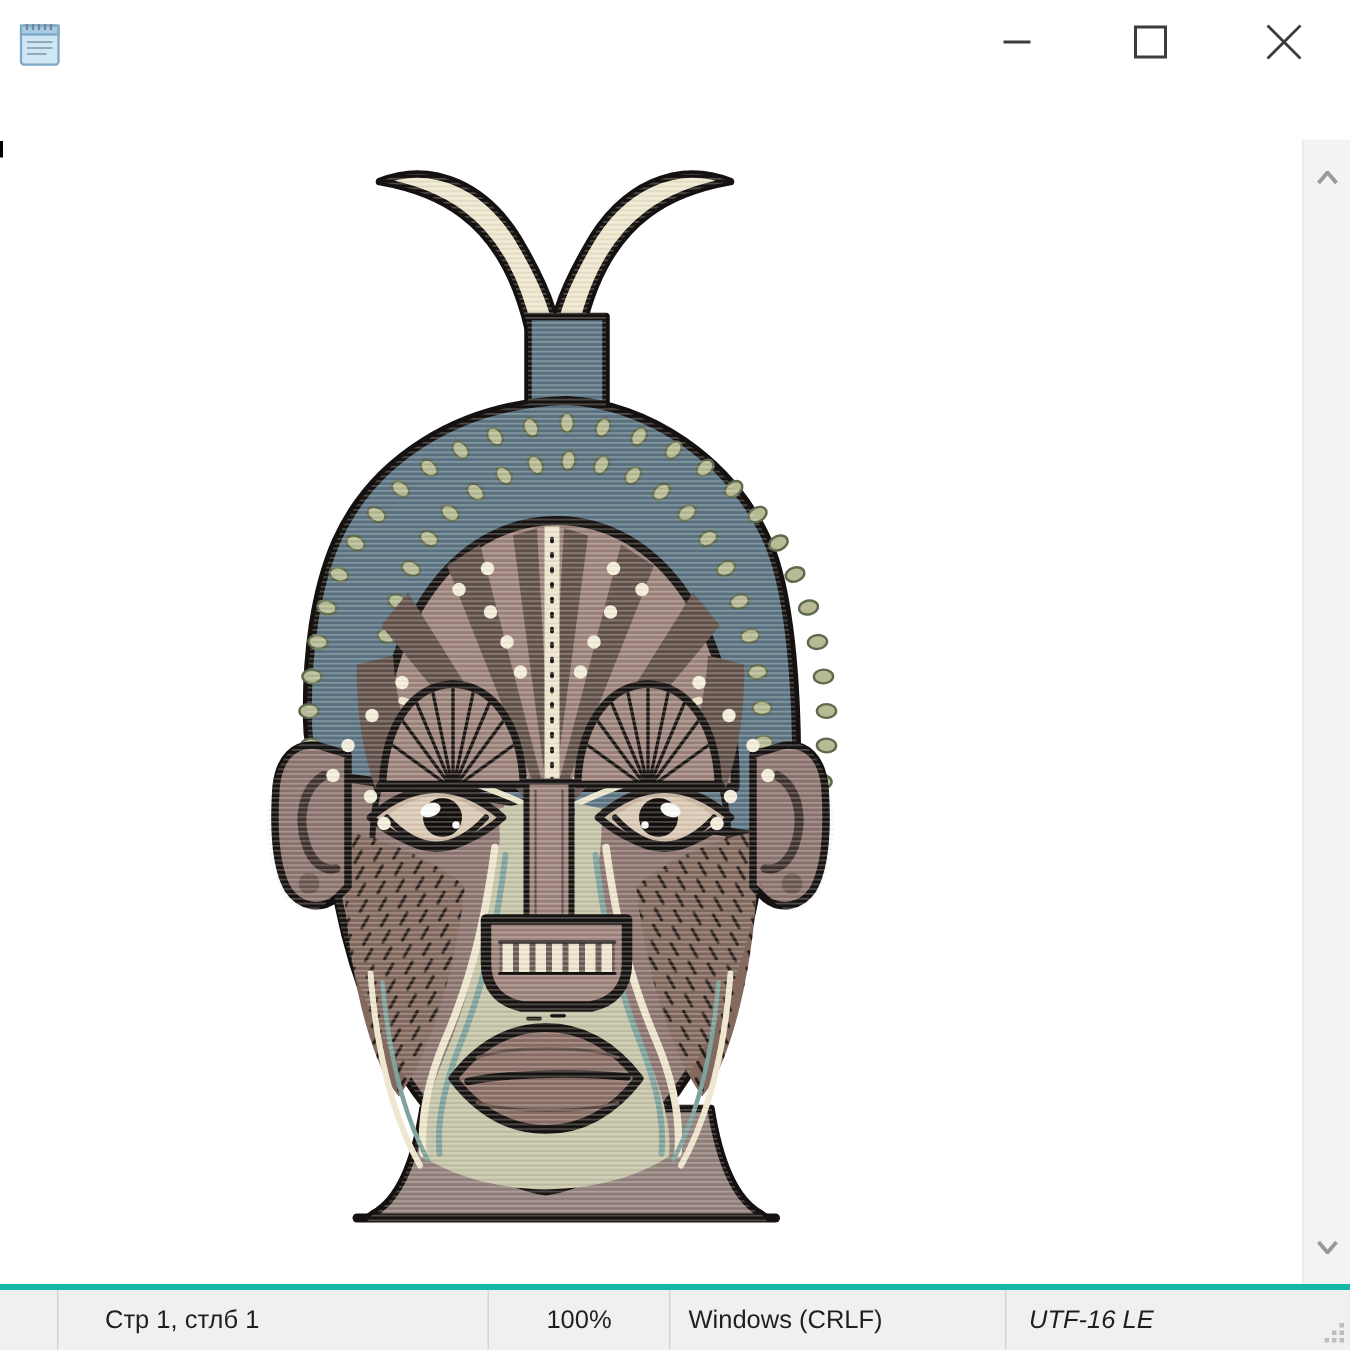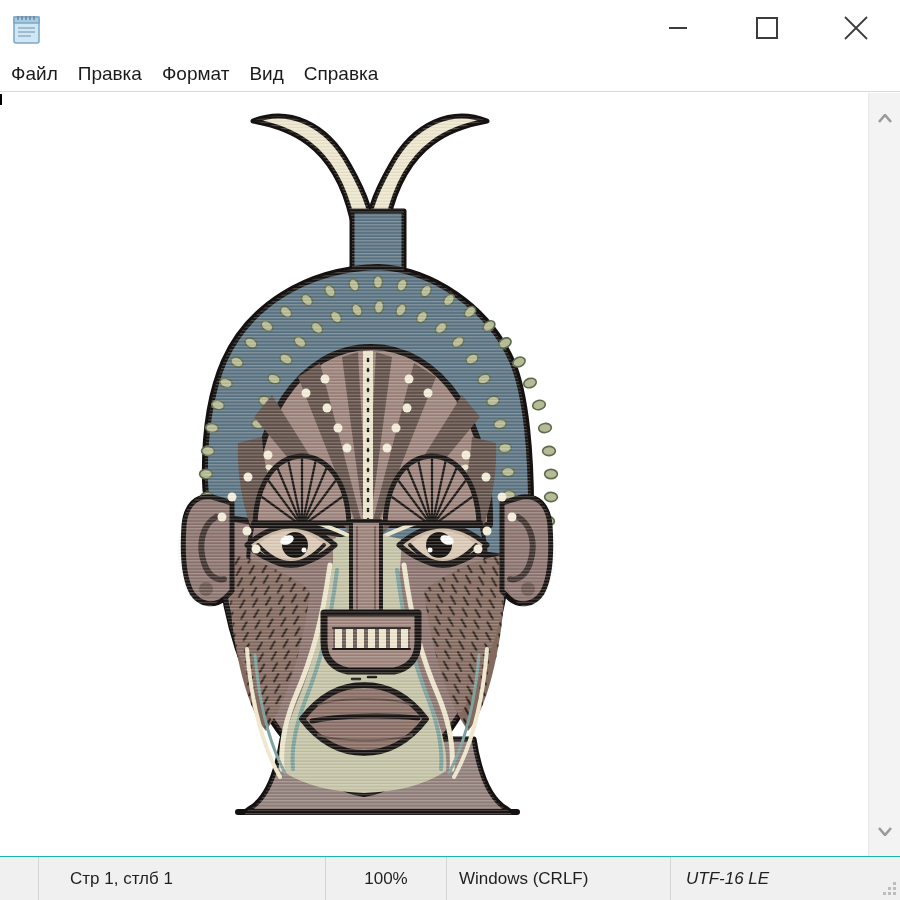--- a/index.html
+++ b/index.html
@@ -25,21 +25,21 @@
   .artwork{position:absolute;left:0;top:0;}
 
   
   .scrollbar{position:absolute;right:0;top:93px;width:32px;height:763px;background:#f3f3f3;
     border-left:1px solid #e9e9e9;box-sizing:border-box;}
   .sb-btn{position:absolute;left:0;width:32px;height:30px;display:flex;align-items:center;justify-content:center;}
   .sb-btn.up{top:10px;} .sb-btn.down{bottom:10px;}
 
   
   .statusbar{position:absolute;left:0;bottom:0;width:900px;height:44px;background:#f0f0f0;
-    border-top:1px solid #14b8a6;display:flex;box-sizing:border-box;font-size:17px;color:#1f1f1f;}
+    border-top:4px solid #14b8a6;display:flex;box-sizing:border-box;font-size:17px;color:#1f1f1f;}
   .cell{height:100%;display:flex;align-items:center;box-sizing:border-box;white-space:nowrap;}
   .c0{width:38px;}
   .c1{width:287px;border-left:1px solid #d4d4d4;padding-left:31px;}
   .c2{width:121px;border-left:1px solid #d4d4d4;justify-content:center;}
   .c3{width:224px;border-left:1px solid #d4d4d4;padding-left:12px;}
   .c4{flex:1;border-left:1px solid #d4d4d4;padding-left:15px;font-style:italic;}
   .resize-grip{position:absolute;right:4px;bottom:5px;width:16px;height:16px;}
   .grip-dot{position:absolute;width:3px;height:3px;background:#bdbdbd;}
 </style>
 </head>
@@ -77,27 +77,20 @@
       </svg>
     </button>
     <button class="win-btn close" title="close">
       <svg width="26" height="26" viewBox="0 0 26 26">
         <line x1="2" y1="2" x2="24" y2="24" stroke="#3c3c3c" stroke-width="1.8"></line>
         <line x1="24" y1="2" x2="2" y2="24" stroke="#3c3c3c" stroke-width="1.8"></line>
       </svg>
     </button>
   </div>
 
-  <div class="menubar">
-    <span class="menu-item">Файл</span>
-    <span class="menu-item">Правка</span>
-    <span class="menu-item">Формат</span>
-    <span class="menu-item">Вид</span>
-    <span class="menu-item">Справка</span>
-  </div>
 
   <div class="editor">
     <div class="caret"></div>
 
     <svg class="artwork" width="868" height="763" viewBox="0 0 868 763" aria-label="Embroidered-style African tribal mask with horned headdress">
       <defs>
         <pattern id="hatch" width="13" height="11" patternUnits="userSpaceOnUse" patternTransform="rotate(-6)">
           <line x1="3" y1="9" x2="8" y2="2" stroke="#241c18" stroke-width="2.1" stroke-linecap="round"></line>
         </pattern>
         <pattern id="scan" width="6" height="3.2" patternUnits="userSpaceOnUse">

